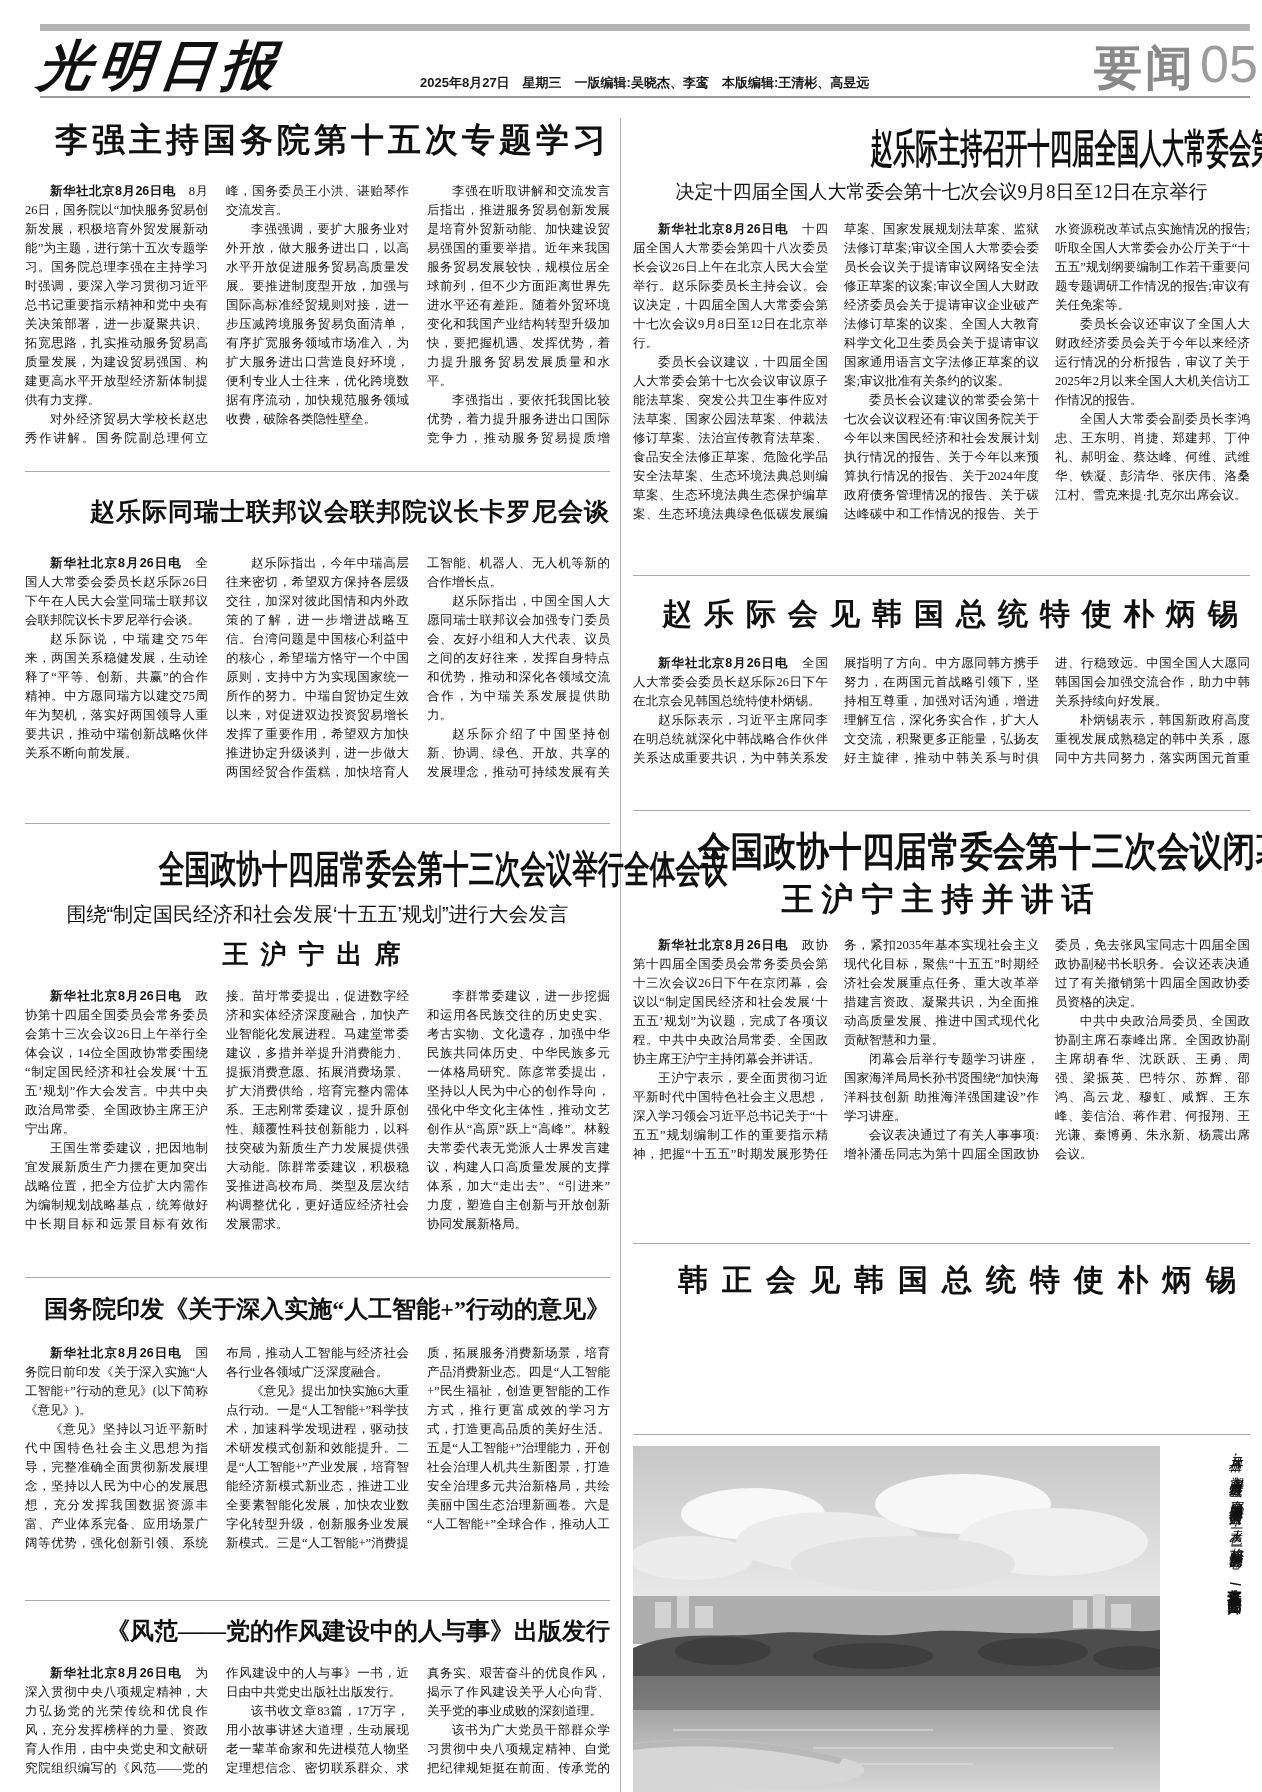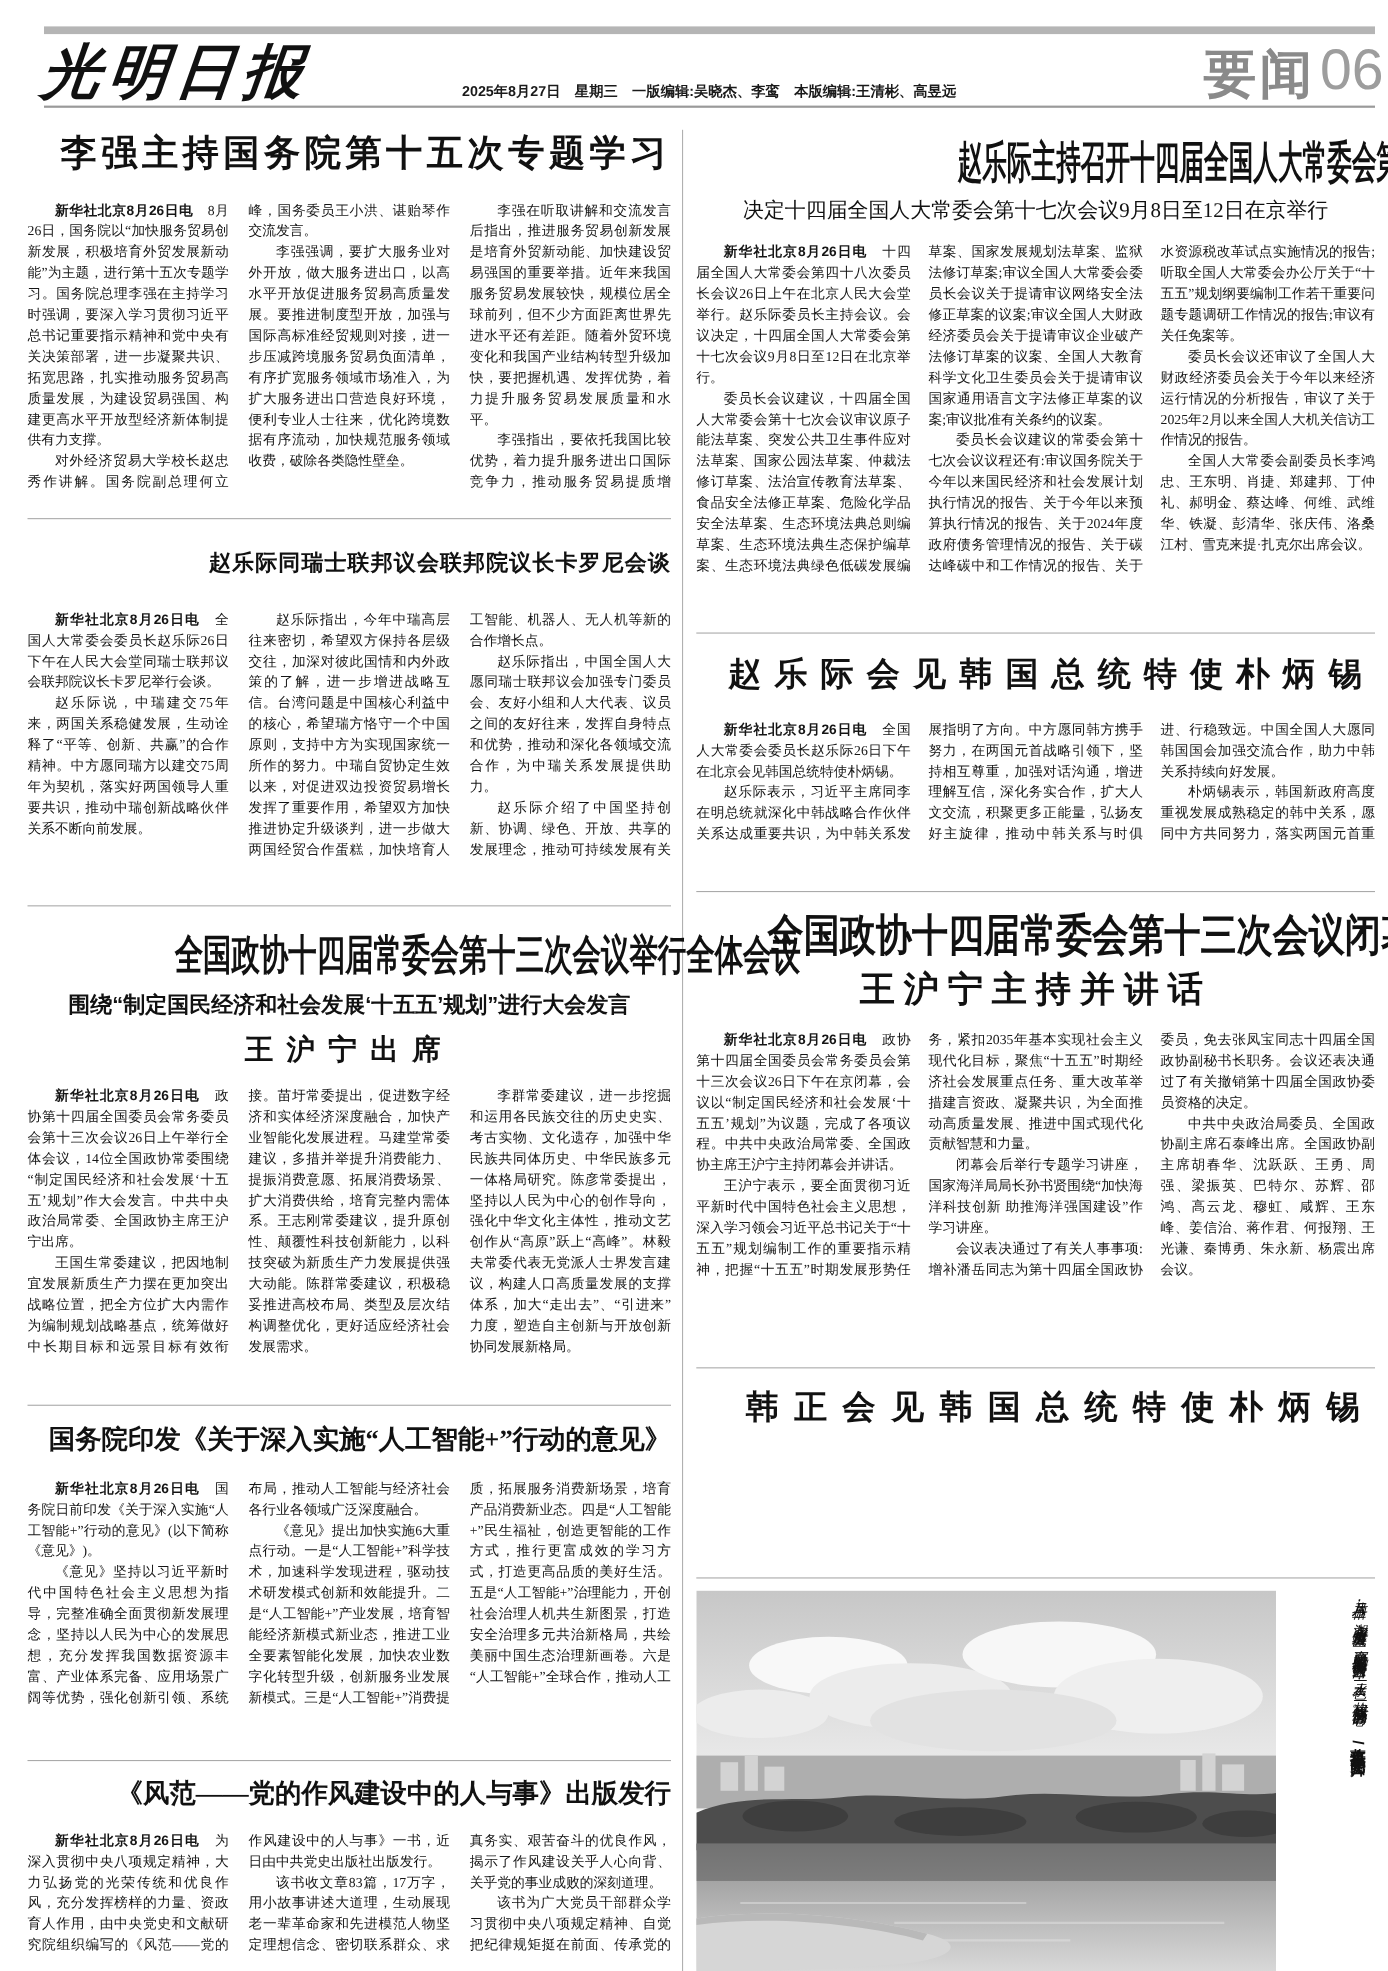--- a/index.html
+++ b/index.html
@@ -16,27 +16,27 @@
   .page-number{position:absolute;left:1200px;top:34px;font-size:52px;color:#9d9d9d;
         font-family:"Liberation Sans","DejaVu Sans",sans-serif;}
   .masthead-rule{position:absolute;left:40px;top:96px;width:1210px;height:2px;background:#9a9a9a;}
   
   .vr{position:absolute;width:1px;background:#b0b0b0;}
   .hr{position:absolute;height:1px;background:#aaaaaa;}
   
   .article{position:absolute;}
   .article h2{margin:0;text-align:right;font-weight:700;}
   .hl-song-a{font-size:33px;letter-spacing:4px;line-height:44px;}
-  .hl-song-b{font-size:20px;letter-spacing:1px;line-height:40px;}
+  .hl-song-b{font-size:25px;letter-spacing:1px;line-height:40px;}
   .hl-song-sp{font-size:30px;letter-spacing:12px;line-height:44px;}
   .hl-bold-book{font-size:24px;letter-spacing:0;line-height:34px;}
   .hl-hei{font-family:"Liberation Sans","DejaVu Sans",sans-serif;font-weight:900;}
   .cond{display:inline-block;white-space:nowrap;transform-origin:center;}
   .sub-hei{margin:6px 0 0;text-align:center;font-family:"Liberation Sans","DejaVu Sans",sans-serif;
-        font-weight:700;font-size:20px;line-height:30px;}
+        font-weight:400;font-size:20px;line-height:30px;}
   .sub-song{margin:4px 0 0;text-align:center;font-weight:400;font-size:19px;line-height:28px;}
   .attendee{margin:8px 0 0;text-align:center;font-weight:700;font-size:26px;letter-spacing:12px;line-height:36px;}
   .attendee-h{margin:8px 0 0;text-align:center;font-weight:700;font-size:32px;letter-spacing:8px;line-height:36px;font-family:Liberation Mono, monospace;}
   .body{overflow:hidden;text-align:justify;font-size:12.5px;line-height:19px;color:#151515;}
   .body p{margin:0;text-indent:2em;}
   .body b{font-family:"Liberation Sans","DejaVu Sans",sans-serif;font-weight:700;}
   .cols3l{column-count:3;column-gap:18px;margin-top:20px;}
   .cols3r{column-count:3;column-gap:16px;margin-top:14px;}
   
   .photo{position:absolute;left:633px;top:1446px;width:527px;height:346px;}
@@ -49,21 +49,21 @@
 </style>
 </head>
 <body>
 
 <div class="page">
 
   <div class="top-bar"></div>
   <div class="logo">光明日报</div>
   <div class="dateline">2025年8月27日　星期三　一版编辑:吴晓杰、李鸾　本版编辑:王清彬、高昱远</div>
   <div class="section-label">要闻</div>
-  <div class="page-number">06</div>
+  <div class="page-number">05</div>
   <div class="masthead-rule"></div>
 
   <div class="vr" style="left:620px;top:118px;height:1674px;"></div>
 
   <section class="article" style="left:25px;top:118px;width:585px;">
     <h2 class="hl-song-a">李强主持国务院第十五次专题学习</h2>
     <div class="body cols3l" style="height:272px;">
         <p><b>新华社北京8月26日电</b>　8月26日，国务院以“加快服务贸易创新发展，积极培育外贸发展新动能”为主题，进行第十五次专题学习。国务院总理李强在主持学习时强调，要深入学习贯彻习近平总书记重要指示精神和党中央有关决策部署，进一步凝聚共识、拓宽思路，扎实推动服务贸易高质量发展，为建设贸易强国、构建更高水平开放型经济新体制提供有力支撑。</p>
         <p>对外经济贸易大学校长赵忠秀作讲解。国务院副总理何立峰，国务委员王小洪、谌贻琴作交流发言。</p>
         <p>李强强调，要扩大服务业对外开放，做大服务进出口，以高水平开放促进服务贸易高质量发展。要推进制度型开放，加强与国际高标准经贸规则对接，进一步压减跨境服务贸易负面清单，有序扩宽服务领域市场准入，为扩大服务进出口营造良好环境，便利专业人士往来，优化跨境数据有序流动，加快规范服务领域收费，破除各类隐性壁垒。</p>

